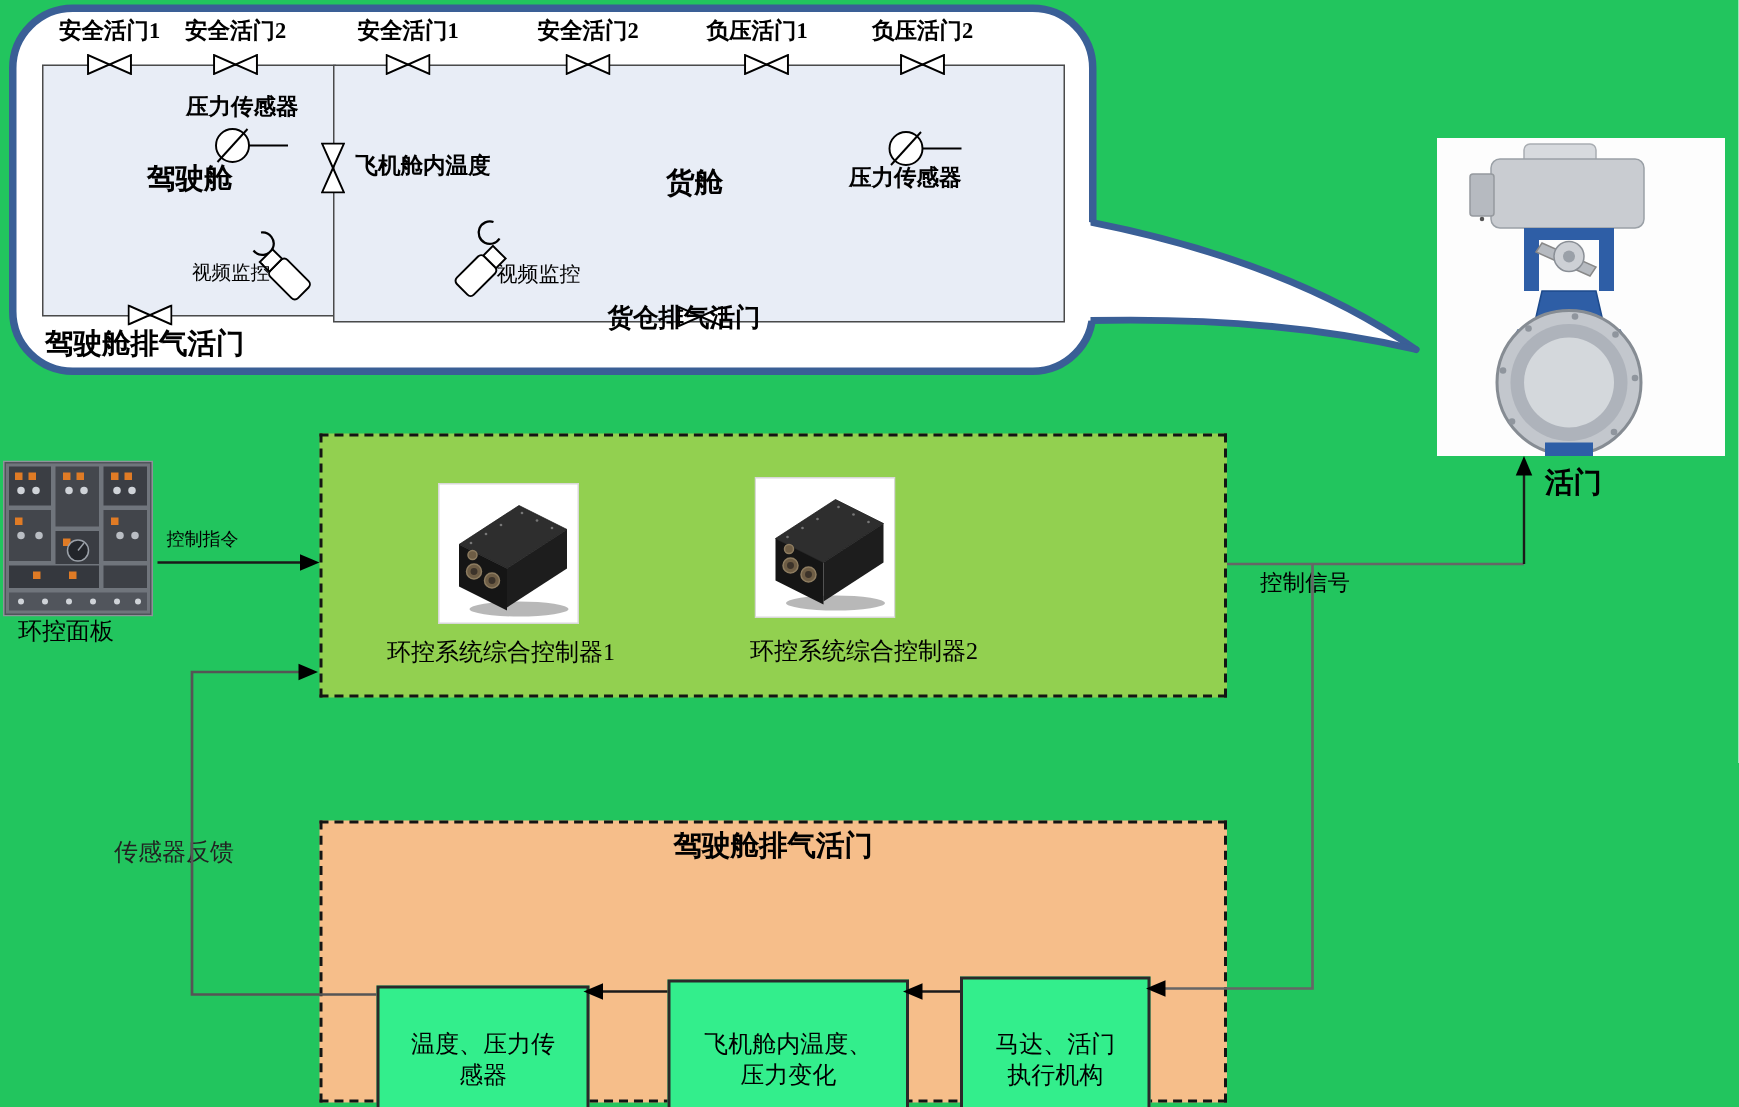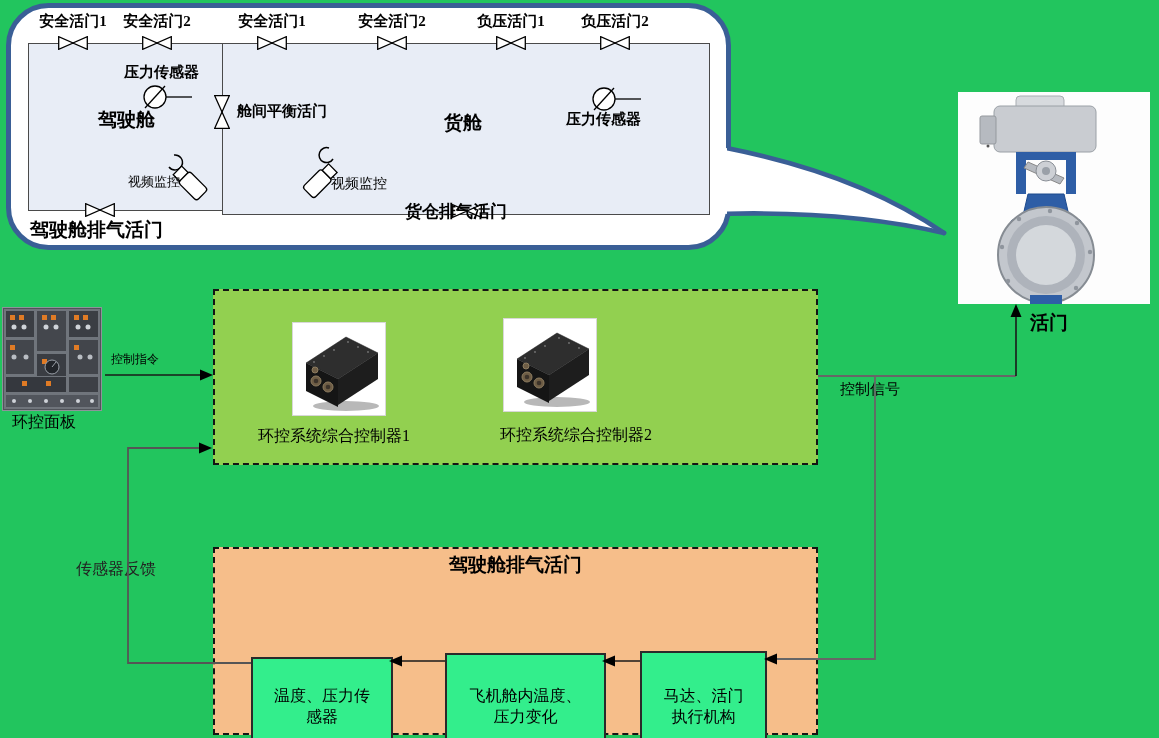--- a/index.html
+++ b/index.html
@@ -33,21 +33,21 @@
     </g>
   </svg>
 
   <div class="cabin" style="left:28px;top:43px;width:194px;height:166px"></div>
   <div class="cabin" style="left:222px;top:43px;width:486px;height:170px"></div>
 
   <div class="lbl b" style="left:33px;top:13px;width:80px;font-size:15px;text-align:center">安全活门1</div>
   <div class="lbl b" style="left:117px;top:13px;width:80px;font-size:15px;text-align:center">安全活门2</div>
   <div class="lbl b" style="left:232px;top:13px;width:80px;font-size:15px;text-align:center">安全活门1</div>
   <div class="lbl b" style="left:352px;top:13px;width:80px;font-size:15px;text-align:center">安全活门2</div>
-  <div class="lbl b" style="left:471px;top:13px;width:80px;font-size:15px;text-align:center">负压活门1</div>
+  <div class="lbl b" style="left:471px;top:13px;width:80px;font-size:15px;text-align:left">负压活门1</div>
   <div class="lbl b" style="left:575px;top:13px;width:80px;font-size:15px;text-align:center">负压活门2</div>
 
   <svg class="abs" style="left:58px;top:36px" width="30" height="14">
       <polygon points="0.7,0.7 0.7,13.3 15,7" fill="#fff" stroke="#000" stroke-width="1.3"></polygon>
       <polygon points="29.3,0.7 29.3,13.3 15,7" fill="#fff" stroke="#000" stroke-width="1.3"></polygon>
     </svg>
   <svg class="abs" style="left:142px;top:36px" width="30" height="14">
       <polygon points="0.7,0.7 0.7,13.3 15,7" fill="#fff" stroke="#000" stroke-width="1.3"></polygon>
       <polygon points="29.3,0.7 29.3,13.3 15,7" fill="#fff" stroke="#000" stroke-width="1.3"></polygon>
     </svg>
@@ -65,21 +65,21 @@
     </svg>
   <svg class="abs" style="left:600px;top:36px" width="30" height="14">
       <polygon points="0.7,0.7 0.7,13.3 15,7" fill="#fff" stroke="#000" stroke-width="1.3"></polygon>
       <polygon points="29.3,0.7 29.3,13.3 15,7" fill="#fff" stroke="#000" stroke-width="1.3"></polygon>
     </svg>
 
   <svg class="abs" style="left:214px;top:95px" width="16" height="34">
     <polygon points="0.7,0.7 15.3,0.7 8,17" fill="#fff" stroke="#000" stroke-width="1.3"></polygon>
     <polygon points="0.7,33.3 15.3,33.3 8,17" fill="#fff" stroke="#000" stroke-width="1.3"></polygon>
   </svg>
-  <div class="lbl b" style="left:237px;top:103px;font-size:15px">舱间平衡活门</div>
+  <div class="lbl b" style="left:237px;top:103px;font-size:15px">飞机舱内温度</div>
 
   <div class="lbl b" style="left:124px;top:64px;font-size:15px">压力传感器</div>
   <svg class="abs" style="left:142px;top:83px" width="52" height="29">
     <circle cx="13" cy="14" r="11" fill="#fff" stroke="#000" stroke-width="1.3"></circle>
     <line x1="3" y1="25" x2="23" y2="3" stroke="#000" stroke-width="1.3"></line>
     <line x1="24" y1="14" x2="50" y2="14" stroke="#000" stroke-width="1.3"></line>
   </svg>
   <div class="lbl b" style="left:98px;top:109px;font-size:19px">驾驶舱</div>
 
   <svg class="abs" style="left:591px;top:85px" width="52" height="29">

